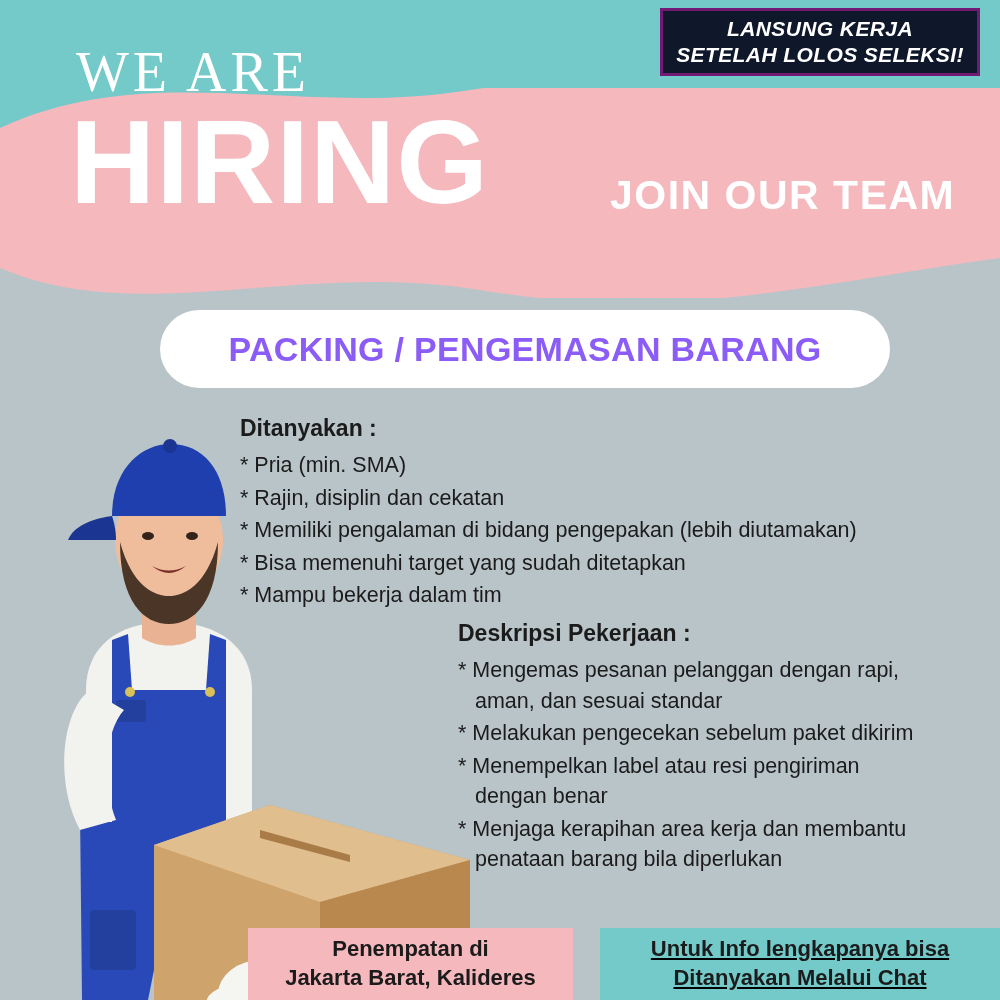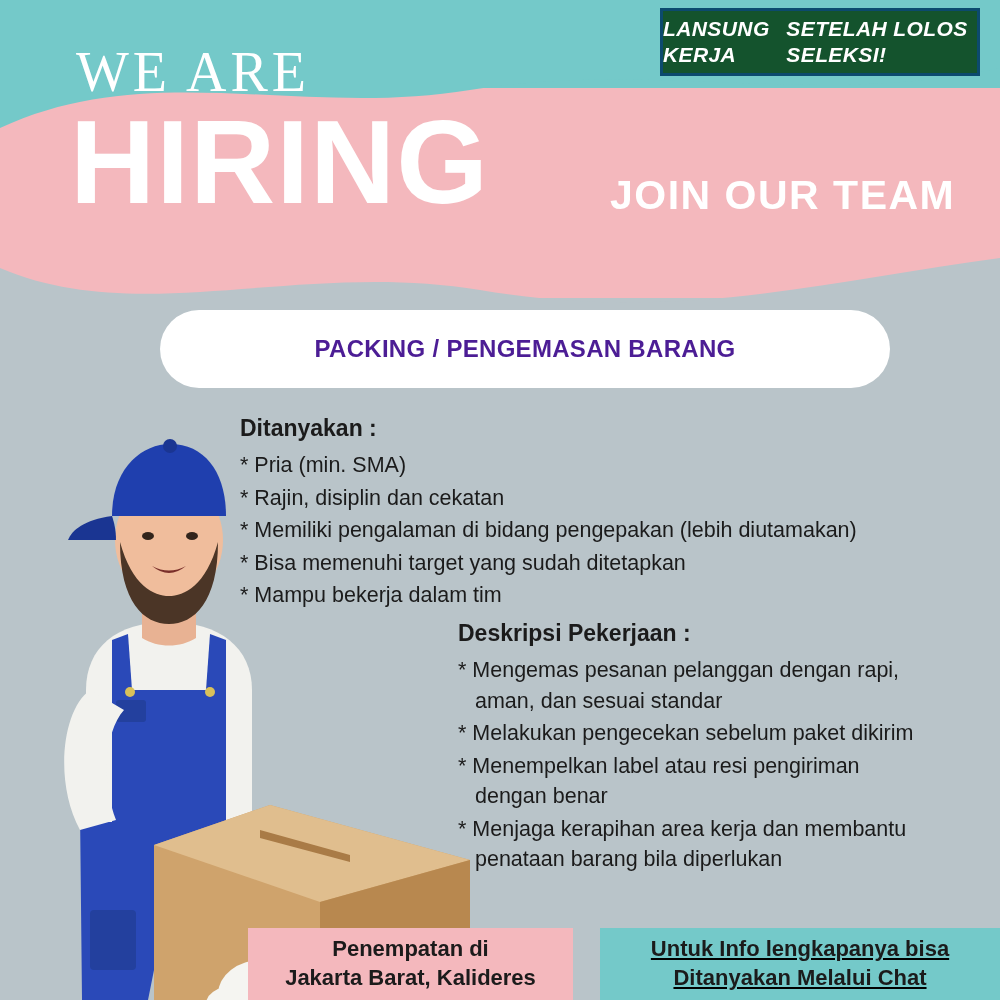--- a/index.html
+++ b/index.html
@@ -40,24 +40,24 @@
     position: absolute; left: 0; width: 1000px; height: 80px;
   }
   .pink-wave-top { top: 48px; }
   .pink-wave-bottom { top: 250px; }
 
   
   .badge {
     position: absolute;
     left: 660px; top: 8px;
     width: 320px; height: 68px;
-    background: #14532d;
-    border: 3px solid #0c4a6e;
+    background: #0f172a;
+    border: 3px solid #701a75;
     display: flex;
-    flex-direction: row;
+    flex-direction: column;
     align-items: center;
     justify-content: center;
     z-index: 40;
   }
   .badge-line {
     color: #ffffff;
     font-style: italic;
     font-weight: bold;
     font-size: 21px;
     letter-spacing: .4px;
@@ -102,23 +102,23 @@
     left: 160px; top: 310px;
     width: 730px; height: 78px;
     background: #ffffff;
     border-radius: 39px;
     display: flex;
     align-items: center;
     justify-content: center;
     z-index: 25;
   }
   .title-pill-text {
-    font-size: 24px;
-    font-weight: bold;
-    color: #4c1d95;
+    font-size: 34px;
+    font-weight: bold;
+    color: #8b5cf6;
     letter-spacing: .3px;
   }
 
   
   .quals {
     position: absolute;
     left: 240px; top: 415px;
     width: 710px;
     z-index: 20;
   }

